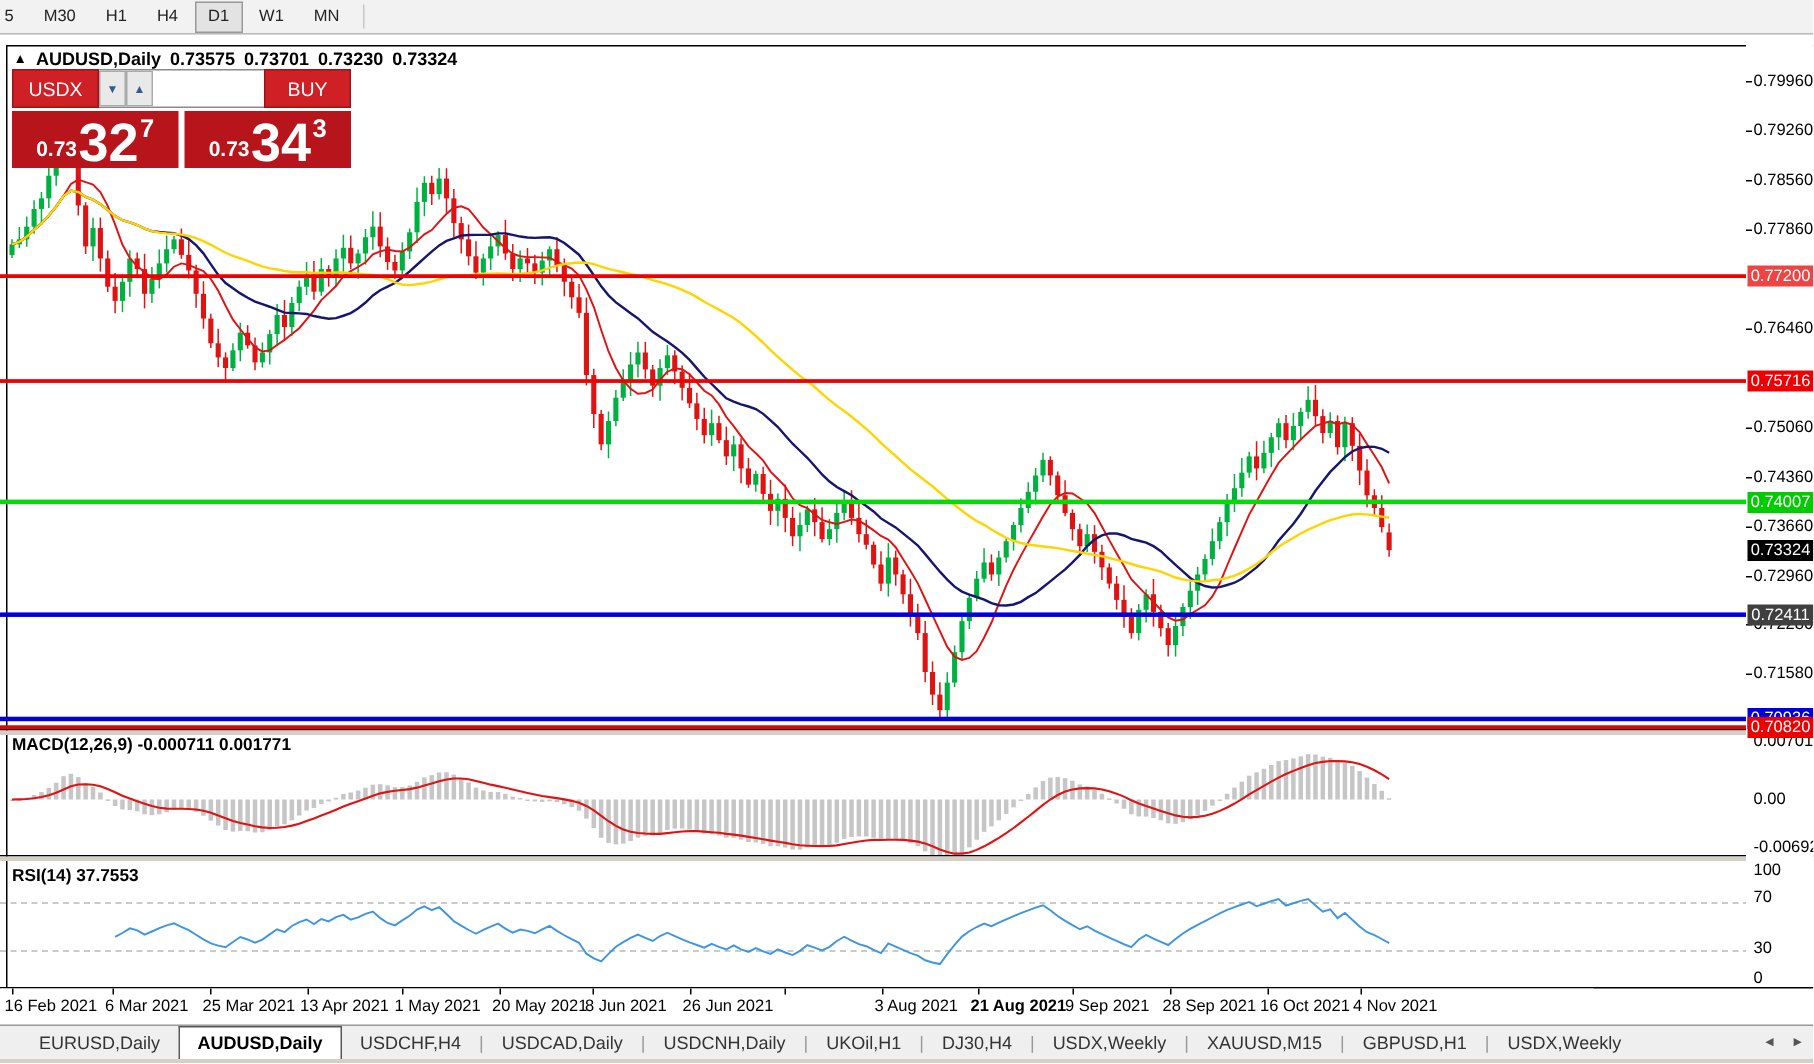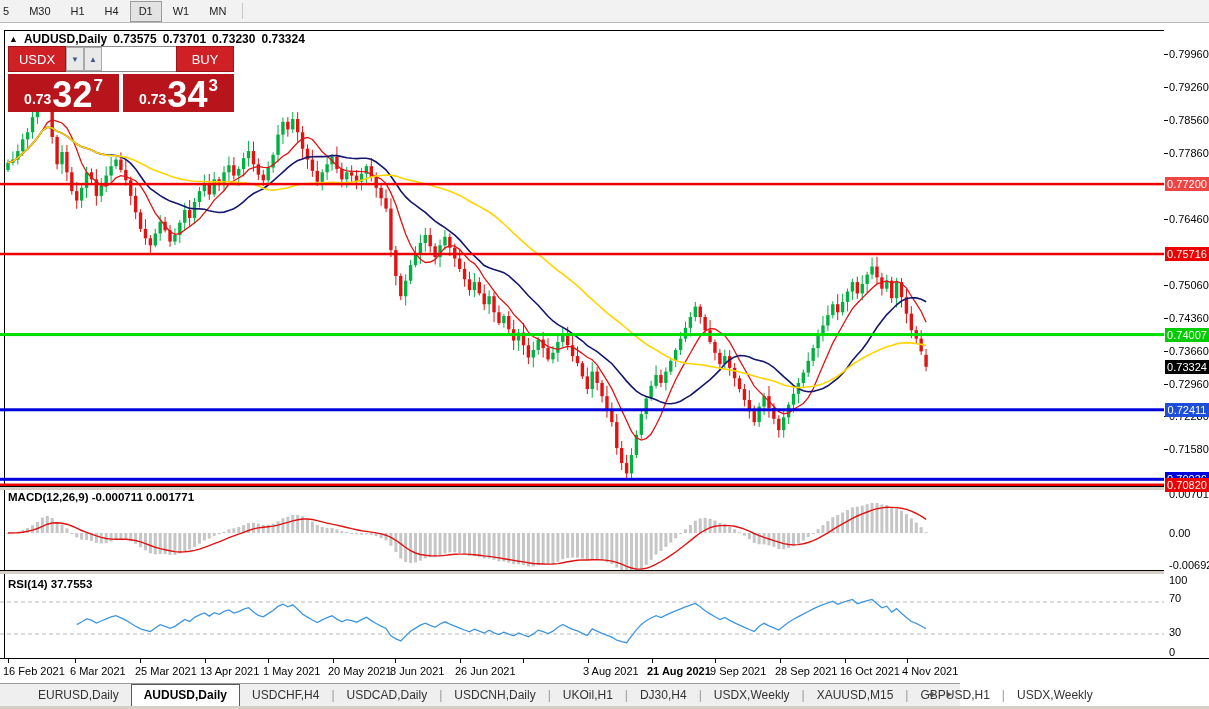--- a/index.html
+++ b/index.html
@@ -56,22 +56,22 @@
 
   
   .ind-label { position:absolute; left:8px; font-size:11.5px; font-weight:700; color:#000; z-index:20; }
 
   
   .date-row { position:absolute; left:0; top:659px; width:1062px; height:24px; background:#fff; }
   .d-tick { position:absolute; top:0; width:1px; height:4px; background:#000; }
   .d-label { position:absolute; top:6px; font-size:11px; color:#000; white-space:nowrap; }
 
   
-  .tab-bar { position:absolute; left:0; top:683px; width:960px; height:23px; background:#efefef;
-             border-top:1px solid #9a9a9a; display:flex; align-items:center; padding-left:26px; }
+  .tab-bar { position:absolute; left:0; top:683px; width:1209px; height:23px; background:#efefef;
+             border-top:1px solid #9a9a9a; display:flex; align-items:center; padding-left:14px; }
   .tab { font-size:12px; color:#333; padding:2px 12px; cursor:pointer; white-space:nowrap; }
   .tab.active { background:#fff; border:1px solid #5a5a5a; border-bottom:none; font-weight:700; color:#000;
                 padding:3px 12px 4px 12px; }
   .tab-sep { color:#999; font-size:12px; }
   .tab-nav { position:absolute; right:6px; top:5px; display:flex; gap:10px; color:#555; font-size:9px; }
   .tab-nav span { cursor:pointer; }
   .bottom-strip { position:absolute; left:0; top:706px; width:1209px; height:3px; background:#d4d0c8; }
 </style>
 </head>
 <body>
@@ -787,21 +787,21 @@
     <div class="p-tick" style="top: 278.937px;">0.75060</div>
     <div class="p-tick" style="top: 311.928px;">0.74360</div>
     <div class="p-tick" style="top: 344.919px;">0.73660</div>
     <div class="p-tick" style="top: 377.91px;">0.72960</div>
     <div class="p-tick" style="top: 409.958px;">0.72280</div>
     <div class="p-tick" style="top: 442.949px;">0.71580</div>
     <div class="p-badge" style="top: 177.079px; background: #ef4444;">0.77200</div>
     <div class="p-badge" style="top: 247.02px; background: rgb(238, 0, 0);">0.75716</div>
     <div class="p-badge" style="top: 327.565px; background: rgb(0, 204, 0);">0.74007</div>
     <div class="p-badge" style="top: 359.755px; background: rgb(0, 0, 0);">0.73324</div>
-    <div class="p-badge" style="top: 402.784px; background: #1d4ed8;">0.72411</div>
+    <div class="p-badge" style="top: 402.784px; background: #404040;">0.72411</div>
     <div class="p-badge" style="top: 472.301px; background: rgb(0, 0, 221);">0.70936</div>
     <div class="p-badge" style="top: 477.768px; background: rgb(238, 0, 0);">0.70820</div>
     <div class="i-tick" style="top: 488px;">0.007015</div>
     <div class="i-tick" style="top: 527px;">0.00</div>
     <div class="i-tick" style="top: 559px;">-0.006923</div>
     <div class="i-tick" style="top: 574px;">100</div>
     <div class="i-tick" style="top: 592px;">70</div>
     <div class="i-tick" style="top: 626px;">30</div>
     <div class="i-tick" style="top: 646px;">0</div>
   </div>

